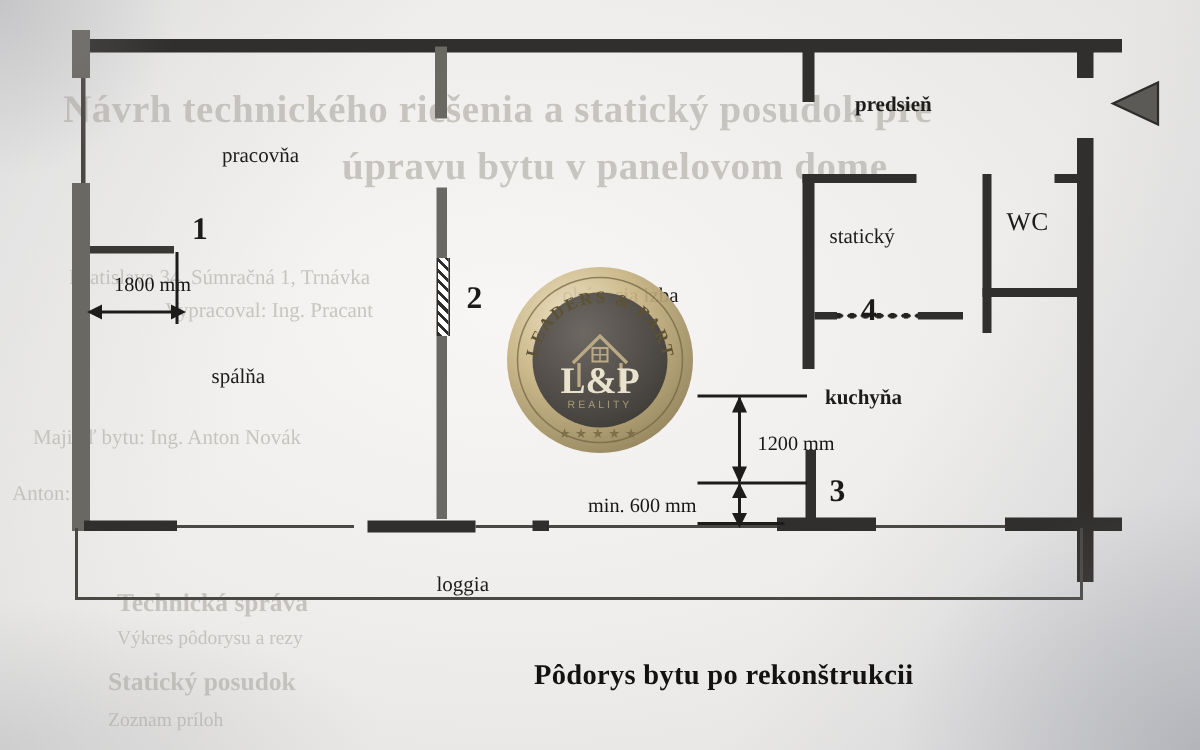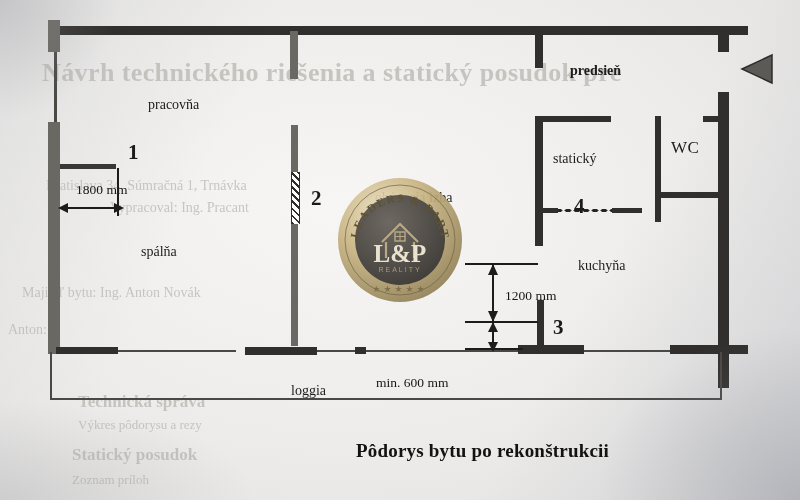--- a/index.html
+++ b/index.html
@@ -80,20 +80,21 @@
 
   
   .blotch{position:absolute;pointer-events:none;}
 </style>
 </head>
 <body>
 
 <div id="stage">
 
   <div class="ghost h1" style="left:42px;top:58px;">Návrh technického riešenia a statický posudok pre</div>
+  <div class="ghost h1" style="left:228px;top:96px;">úpravu bytu v panelovom dome</div>
   <div class="ghost h2" style="left:46px;top:178px;">Bratislava 34, Súmračná 1, Trnávka</div>
   <div class="ghost h2" style="left:110px;top:200px;">Vypracoval: Ing. Pracant</div>
   <div class="ghost h2" style="left:22px;top:285px;">Majiteľ bytu: Ing. Anton Novák</div>
   <div class="ghost h2" style="left:8px;top:322px;">Anton:</div>
   <div class="ghost h3" style="left:78px;top:392px;">Technická správa</div>
   <div class="ghost h4" style="left:78px;top:417px;">Výkres pôdorysu a rezy</div>
   <div class="ghost h3" style="left:72px;top:445px;">Statický posudok</div>
   <div class="ghost h4" style="left:72px;top:472px;">Zoznam príloh</div>
 
   <div class="wall thick" style="left:56px;top:26px;width:692px;height:9px;"></div>
@@ -150,21 +151,21 @@
   <div class="hairline" style="left:50px;top:352px;width:2px;height:48px;"></div>
   <div class="hairline" style="left:50px;top:398px;width:672px;height:2px;"></div>
   <div class="hairline" style="left:720px;top:352px;width:2px;height:48px;"></div>
 
   <div class="room" style="left:148px;top:97px;">pracovňa</div>
   <div class="room" style="left:141px;top:244px;">spálňa</div>
   <div class="room" style="left:375px;top:190px;">obývacia izba</div>
   <div class="room" style="left:570px;top:63px;font-weight:bold;">predsieň</div>
   <div class="room" style="left:553px;top:151px;">statický</div>
   <div class="room wc" style="left:671px;top:138px;">WC</div>
-  <div class="room" style="left:578px;top:258px;">kuchyňa</div>
+  <div class="room" style="left:550px;top:258px;font-weight:bold;">kuchyňa</div>
   <div class="room" style="left:291px;top:383px;font-family:Liberation Serif, serif;">loggia</div>
 
   <div class="num" style="left:128px;top:140px;">1</div>
   <div class="num" style="left:311px;top:186px;">2</div>
   <div class="num" style="left:553px;top:315px;">3</div>
   <div class="num" style="left:574px;top:194px;">4</div>
 
   <div class="dim" style="left:76px;top:182px;">1800 mm</div>
   <div class="tick" style="left:117px;top:168px;width:2px;height:48px;"></div>
   <div class="dimline" style="left:62px;top:207px;width:56px;height:2px;"></div>
@@ -175,21 +176,21 @@
 
   <div class="dim" style="left:505px;top:288px;">1200 mm</div>
   <div class="dimline" style="left:465px;top:263px;width:73px;height:2px;"></div>
   <div class="dimline" style="left:465px;top:321px;width:73px;height:2px;"></div>
   <div class="dimline" style="left:492px;top:265px;width:2px;height:56px;"></div>
   <svg style="position:absolute;left:483px;top:261px;" width="20" height="64">
     <polygon points="10,3 5,14 15,14" fill="#1d1c1a"></polygon>
     <polygon points="10,61 5,50 15,50" fill="#1d1c1a"></polygon>
   </svg>
 
-  <div class="dim" style="left:376px;top:329px;margin-top:46px;">min. 600 mm</div>
+  <div class="dim" style="left:392px;top:329px;">min. 600 mm</div>
   <div class="dimline" style="left:465px;top:348px;width:58px;height:2px;"></div>
   <div class="dimline" style="left:492px;top:323px;width:2px;height:26px;"></div>
   <svg style="position:absolute;left:483px;top:320px;" width="20" height="34">
     <polygon points="10,2 5,12 15,12" fill="#1d1c1a"></polygon>
     <polygon points="10,32 5,22 15,22" fill="#1d1c1a"></polygon>
   </svg>
 
   <svg style="position:absolute;left:738px;top:52px;" width="40" height="34">
     <polygon points="4,17 34,3 34,31" fill="#5c5a56" stroke="#2f2d2b" stroke-width="1.5"></polygon>
   </svg>

